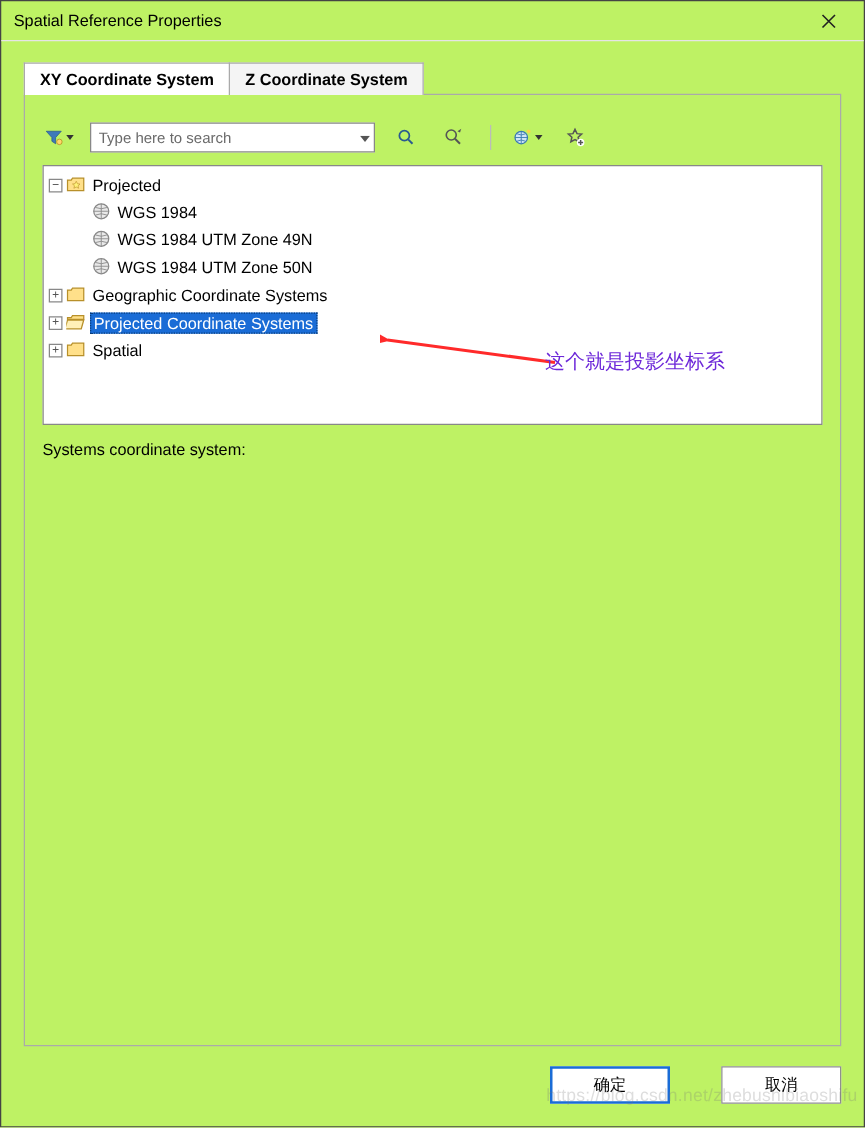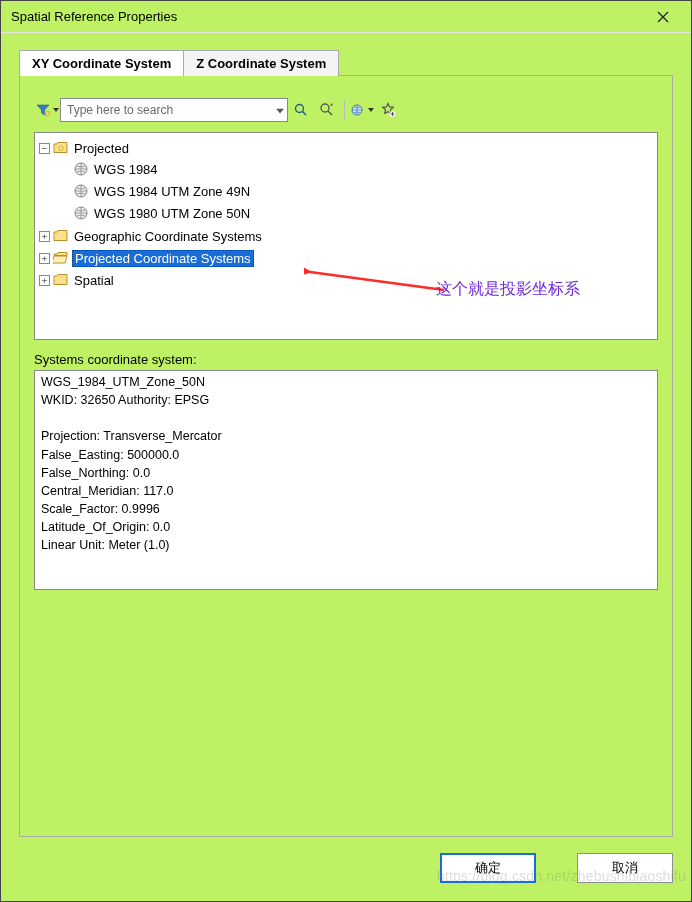--- a/index.html
+++ b/index.html
@@ -66,21 +66,21 @@
   .tabpanel {
     border: 1px solid #aaa;
     flex: 1;
     padding: 22px 14px 14px 14px;
     display: flex;
     flex-direction: column;
   }
   .toolbar {
     display: flex;
     align-items: center;
-    gap: 0;
+    gap: 12px;
     margin-bottom: 10px;
   }
   .tb-btn {
     width: 26px; height: 24px;
     border: 1px solid transparent;
     border-radius: 3px;
     display:flex; align-items:center; justify-content:center;
     cursor:pointer;
   }
   .dropdown-arrow {
@@ -309,21 +309,21 @@
                 </li>
               <li>
                   <div class="row">
                 <span class="exp-spacer"></span>
                 <span class="node-icon globe-icon">
                   <svg width="14" height="14">
                         <circle cx="7" cy="7" r="6" fill="#e9e9e9" stroke="#888"></circle>
                         <path d="M1 7h12M7 1v12M2.5 4q4.5 2 9 0M2.5 10q4.5 -2 9 0" stroke="#888" stroke-width="0.7" fill="none"></path>
                       </svg>
                 </span>
-                <span class="node-label">WGS 1980 UTM Zone 50N</span>
+                <span class="node-label">WGS 1984 UTM Zone 50N</span>
               </div>
                 </li>
             </ul>
           </li>
           <li>
               <div class="row">
             <span class="expander">+</span>
             <span class="node-icon">
               <svg width="16" height="14">
                     <path d="M1 3 l3 0 1 -1.5 h9 v10 h-13 z" fill="#ffe08a" stroke="#b8902a"></path>
@@ -352,31 +352,20 @@
                     <path d="M1 3 l3 0 1 -1.5 h9 v10 h-13 z" fill="#ffe08a" stroke="#b8902a"></path>
                   </svg>
             </span>
             <span class="node-label">Spatial</span>
           </div>
             </li>
         </ul>
       </div>
 
       <div class="cc-label">Systems coordinate system:</div>
-      <div class="cc-box">WGS_1984_UTM_Zone_50N
-WKID: 32650 Authority: EPSG
-
-Projection: Transverse_Mercator
-False_Easting: 500000.0
-False_Northing: 0.0
-Central_Meridian: 117.0
-Scale_Factor: 0.9996
-Latitude_Of_Origin: 0.0
-Linear Unit: Meter (1.0)
-</div>
 
     </div>
   </div>
 
   <div class="button-row">
     <button class="dlg-btn primary">确定</button>
     <button class="dlg-btn">取消</button>
   </div>
 </div>
 

